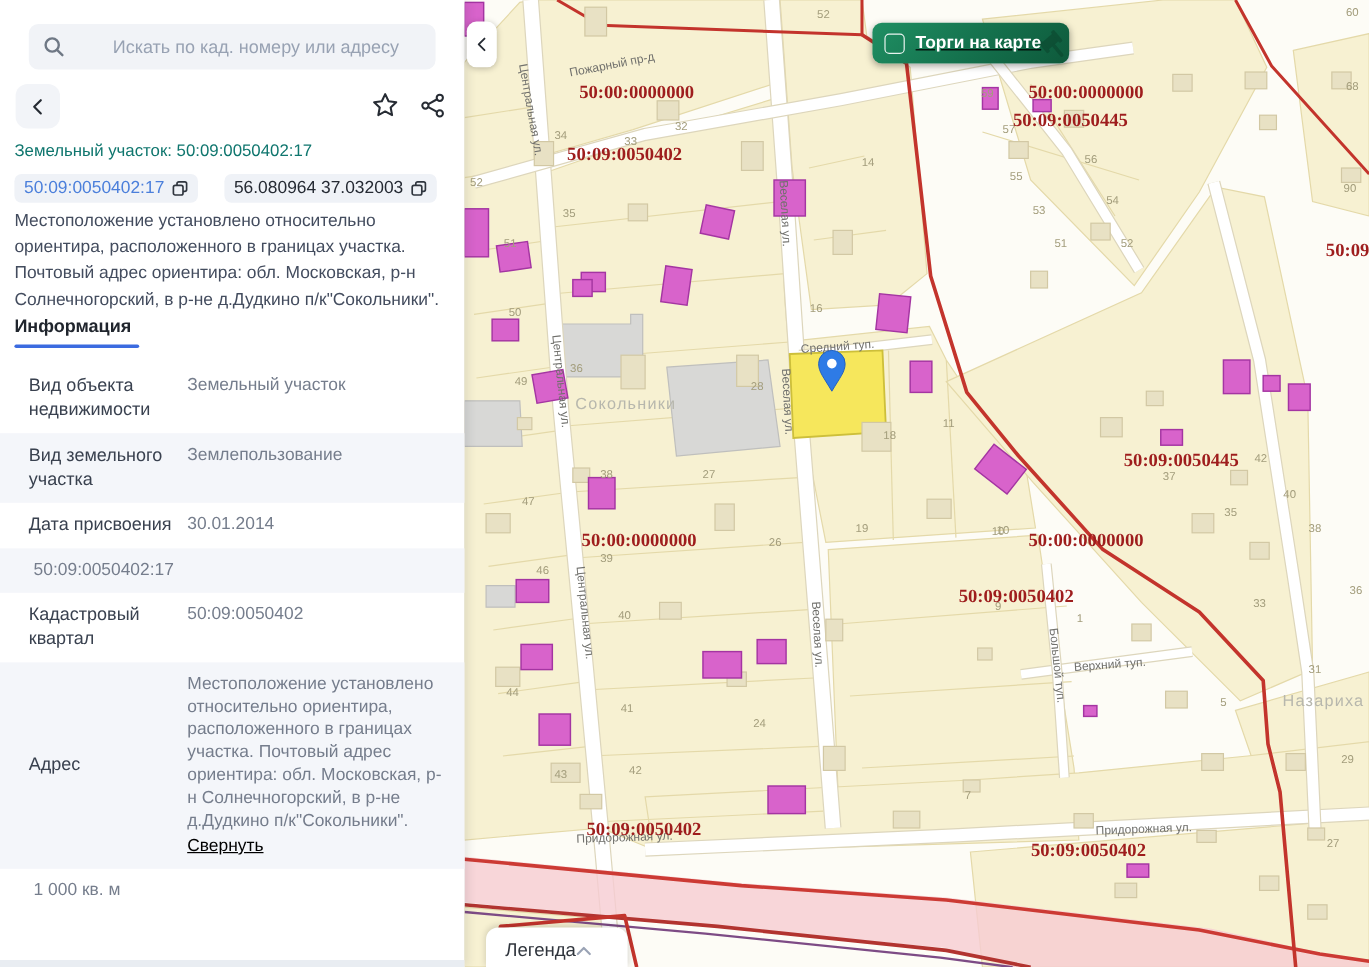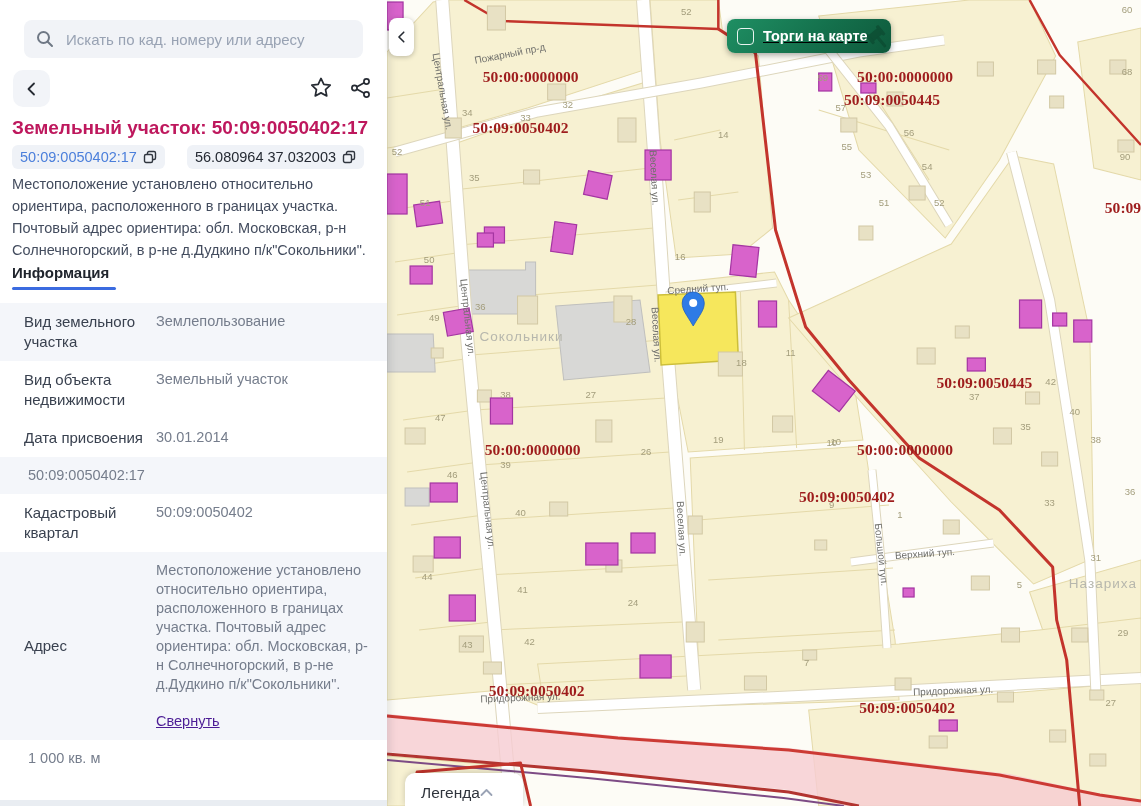--- a/index.html
+++ b/index.html
@@ -4,39 +4,39 @@
 <style>
   html,body{margin:0;padding:0;background:#e8e8e8;font-family:"Liberation Sans",sans-serif;}
   #app{position:relative;width:1141px;height:806px;overflow:hidden;background:#fff;}
 
   
   .sidebar{position:absolute;left:0;top:0;width:387px;height:806px;background:#fff;z-index:5;
            box-shadow:3px 0 8px rgba(30,40,60,.12);}
   .searchbar{position:absolute;left:24px;top:20px;width:339px;height:38px;background:#f1f3f7;
              border-radius:8px;display:flex;align-items:center;padding:0 12px;box-sizing:border-box;gap:10px;}
   .searchbar input{border:0;background:transparent;outline:none;font-size:15px;color:#3a4252;flex:1;
-                   font-family:"Liberation Sans",sans-serif;}
+                   font-family:"Liberation Sans",sans-serif;margin-left:28px;}
   .searchbar input::placeholder{color:#98a2b3;}
   .btn-back{position:absolute;left:13px;top:70px;width:37px;height:37px;background:#f2f4f8;border-radius:10px;
             display:flex;align-items:center;justify-content:center;cursor:pointer;}
   .icon-btn{position:absolute;top:73px;width:30px;height:30px;display:flex;align-items:center;justify-content:center;cursor:pointer;}
-  .page-title{position:absolute;left:12px;top:117px;width:370px;font-size:19px;font-weight:700;color:#be185d;}
+  .page-title{position:absolute;left:12px;top:117px;width:370px;font-size:14px;font-weight:400;color:#0f766e;}
   .chips{position:absolute;left:12px;top:145px;display:flex;gap:8px;}
   .chip{height:24px;border-radius:6px;display:flex;align-items:center;gap:6px;padding:0 8px;font-size:14.5px;background:#eff2f7;}
   .chip.blue{color:#4b7fdb;}
   .chip.gray{color:#252a33;margin-left:14px;}
   .descr{position:absolute;left:12px;top:173px;width:366px;font-size:14.5px;line-height:1.52;color:#434c5e;}
   .tab{position:absolute;left:12px;top:264px;font-size:15px;font-weight:700;color:#20252d;cursor:pointer;}
   .tab-underline{position:absolute;left:12px;top:287px;width:104px;height:3px;border-radius:2px;background:#3b6be0;}
   .info-table{position:absolute;left:0;top:303px;width:387px;}
   .info-row{display:flex;padding:9px 14px 9px 24px;box-sizing:border-box;align-items:flex-start;}
   .info-row.alt{background:#f4f6fa;}
   .info-label{flex:0 0 128px;font-size:15px;color:#39414f;line-height:20px;}
   .info-value{flex:1;font-size:14.5px;color:#757d8c;line-height:19px;padding-left:4px;}
-  .info-value a{color:#4c1d95;text-decoration:underline;cursor:pointer;display:inline-block;margin-top:18px;}
+  .info-value a{color:#000000;text-decoration:underline;cursor:pointer;display:inline-block;margin-top:2px;}
   .bottom-strip{position:absolute;left:0;bottom:0;width:387px;height:6px;background:#e9edf2;}
 
   
   .map{position:absolute;left:387px;top:0;width:754px;height:806px;background:#fdfcf6;}
   .map svg{display:block;}
   .collapse-btn{position:absolute;left:389px;top:18px;width:25px;height:38px;background:#fff;border-radius:8px;
                 z-index:6;box-shadow:0 1px 5px rgba(0,0,0,.25);display:flex;align-items:center;justify-content:center;cursor:pointer;}
   .torgi-btn{position:absolute;left:727px;top:19px;width:164px;height:34px;border-radius:8px;z-index:6;cursor:pointer;
              background:linear-gradient(135deg,#1f8f63 0%,#14704c 55%,#0e593b 100%);
              box-shadow:0 2px 6px rgba(0,0,0,.35);display:flex;align-items:center;padding:0 10px;box-sizing:border-box;gap:9px;overflow:hidden;text-decoration:underline;}
@@ -103,27 +103,27 @@
         </svg>
       </div>
     </div>
 
     <div class="descr">Местоположение установлено относительно ориентира, расположенного в границах участка. Почтовый адрес ориентира: обл. Московская, р-н Солнечногорский, в р-не д.Дудкино п/к"Сокольники".</div>
 
     <div class="tab">Информация</div>
     <div class="tab-underline"></div>
 
     <div class="info-table" id="info-table">
+        <div class="info-row">
+          <div class="info-label">Вид объекта недвижимости</div>
+          <div class="info-value">Земельный участок</div>
+        </div>
         <div class="info-row alt">
           <div class="info-label">Вид земельного участка</div>
           <div class="info-value">Землепользование</div>
-        </div>
-        <div class="info-row">
-          <div class="info-label">Вид объекта недвижимости</div>
-          <div class="info-value">Земельный участок</div>
         </div>
         <div class="info-row">
           <div class="info-label">Дата присвоения</div>
           <div class="info-value">30.01.2014</div>
         </div>
         <div class="info-row alt">
           <div class="info-value">50:09:0050402:17</div>
         </div>
         <div class="info-row">
           <div class="info-label">Кадастровый квартал</div>

